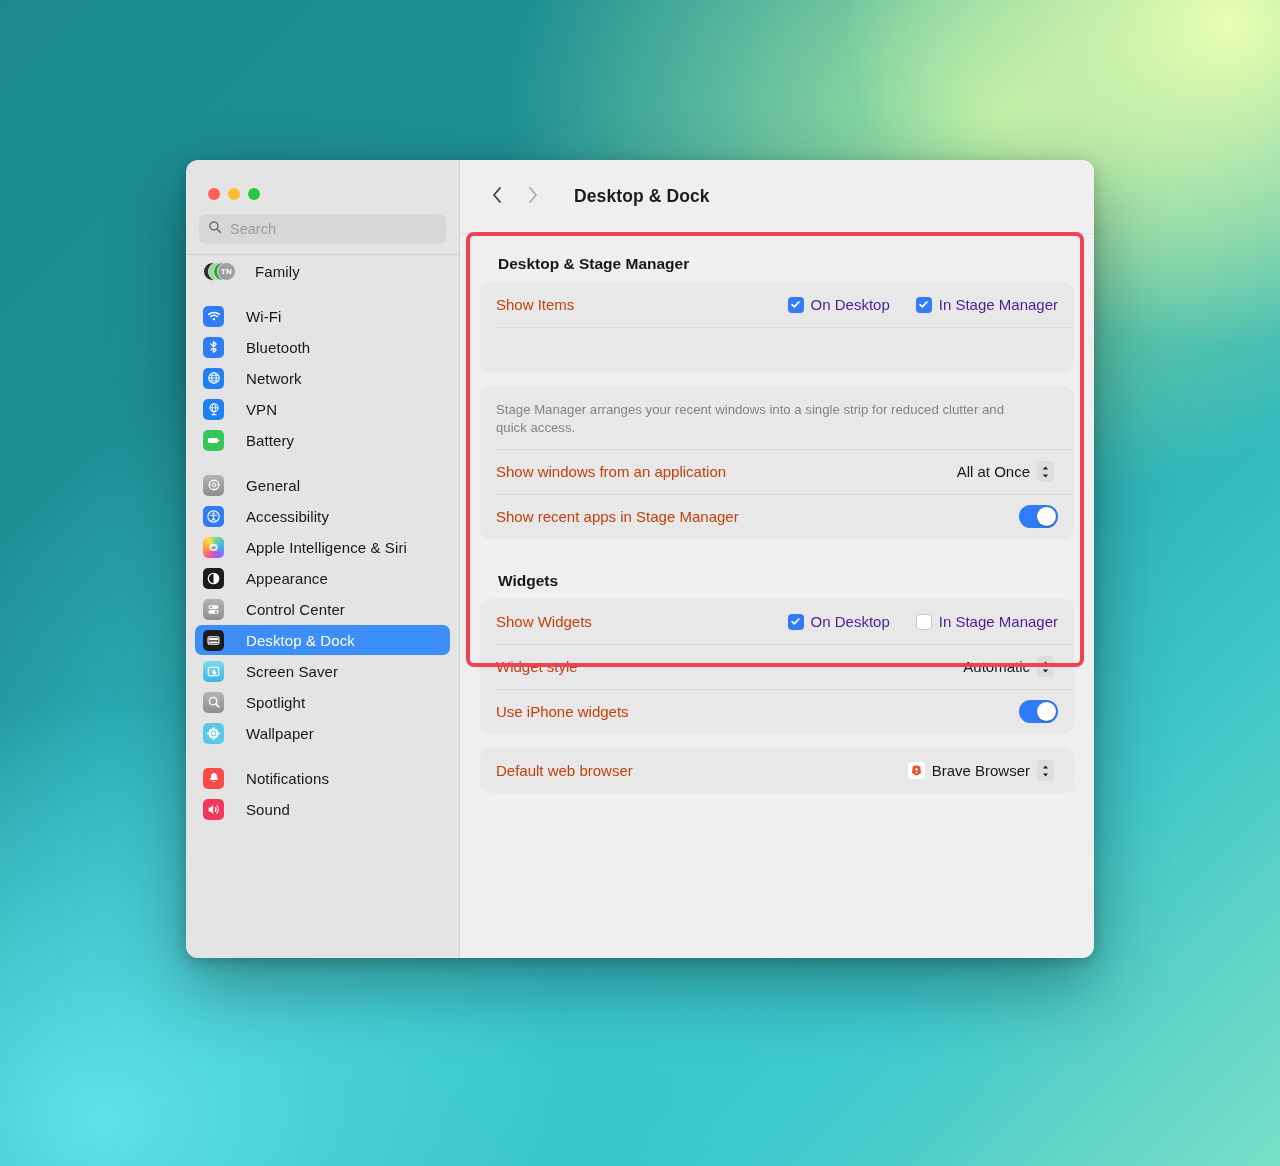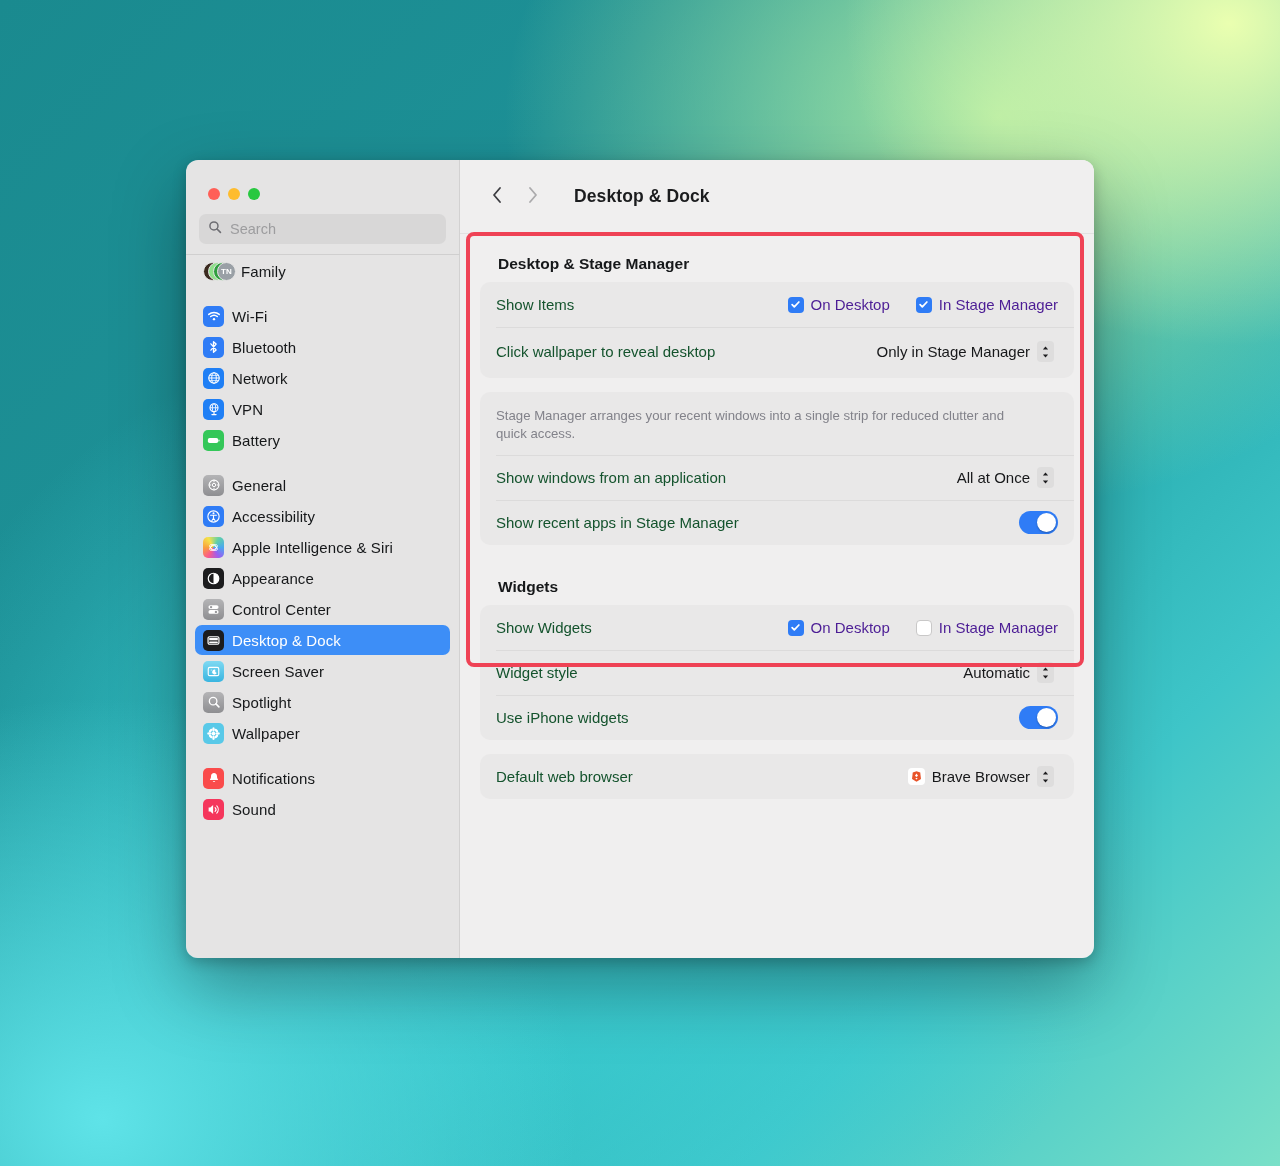--- a/index.html
+++ b/index.html
@@ -63,21 +63,21 @@
   .sb-scroll {
     flex: 1; overflow: hidden;
     padding: 0 9px 4px 9px;
     position: relative;
   }
   .sb-divider {
     height: 1px; background: #d0cfcf;
     margin: 0 -9px 0 -9px;
   }
   .sb-item {
-    display: flex; align-items: center; gap: 8px;
+    display: flex; align-items: center; gap: 22px;
     height: 30px; border-radius: 7px;
     padding: 0 8px; margin: 1px 0;
     cursor: default;
   }
   .sb-item.selected { background: #3d8ef7; }
   .sb-item.selected .sb-label { color: #fff; }
   .sb-label { font-size: 15px; color: #16181a; letter-spacing: .1px; white-space: nowrap; }
   .sb-gap { height: 13px; }
 
   
@@ -158,21 +158,21 @@
   .row {
     display: flex; align-items: center;
     min-height: 45px;
     padding: 0 16px;
     position: relative;
   }
   .row + .row::before {
     content: ""; position: absolute; left: 16px; right: 0; top: 0;
     height: 1px; background: #dcdbdb;
   }
-  .row .rlabel { font-size: 15px; color: #14532d; }
+  .row .rlabel { font-size: 15px; color: #c2410c; }
   .row .spacer { flex: 1; }
   .row-col { display: block; padding-top: 11px; padding-bottom: 13px; }
   .row-col .top { display: flex; align-items: center; }
   .sublabel {
     font-size: 13.2px; color: #82828a; line-height: 17.5px;
     margin-top: 4px; max-width: 520px;
   }
 
   
   .cbgroup { display: flex; align-items: center; gap: 26px; }
@@ -506,33 +506,20 @@
                   <svg width="11" height="11" viewBox="0 0 12 12">
                     <path d="M2.3 6.2 4.7 8.6 9.7 3.3" fill="none" stroke="#fff" stroke-width="1.9" stroke-linecap="round" stroke-linejoin="round"></path>
                   </svg>
                 </span>
                 <span class="cblabel">In Stage Manager</span>
               </span>
             </span>
           </div>
 
           <div class="row row-col">
-            <div class="top">
-              <span class="rlabel">Click wallpaper to reveal desktop</span>
-              <span class="spacer"></span>
-              <span class="popup">
-                <span>Only in Stage Manager</span>
-                <span class="chev">
-                  <svg width="9" height="14" viewBox="0 0 10 16">
-                    <path d="M5 1.6 8 5.2H2Z" fill="#1c1c1e"></path>
-                    <path d="M5 14.4 8 10.8H2Z" fill="#1c1c1e"></path>
-                  </svg>
-                </span>
-              </span>
-            </div>
           </div>
 
         </div>
 
         <div style="height:14px"></div>
 
         <div class="card">
 
           <div class="row row-col">
             <div class="sublabel">Stage Manager arranges your recent windows into a single strip for reduced clutter and quick access.</div>

